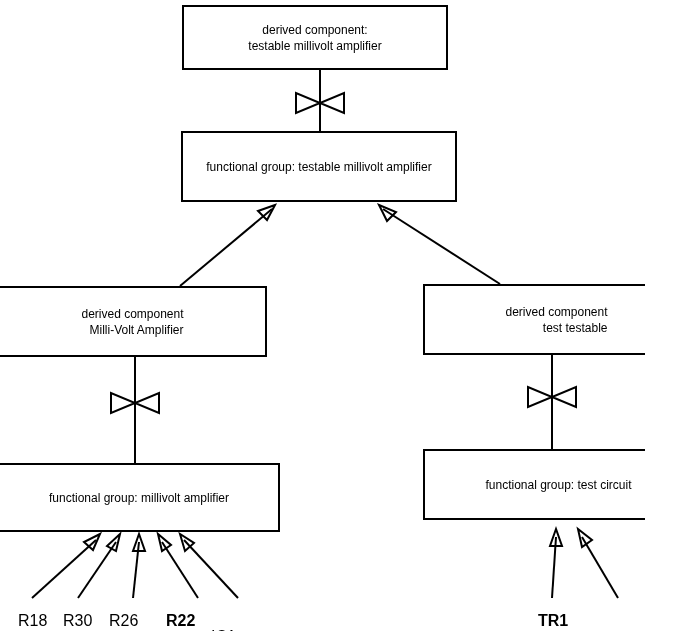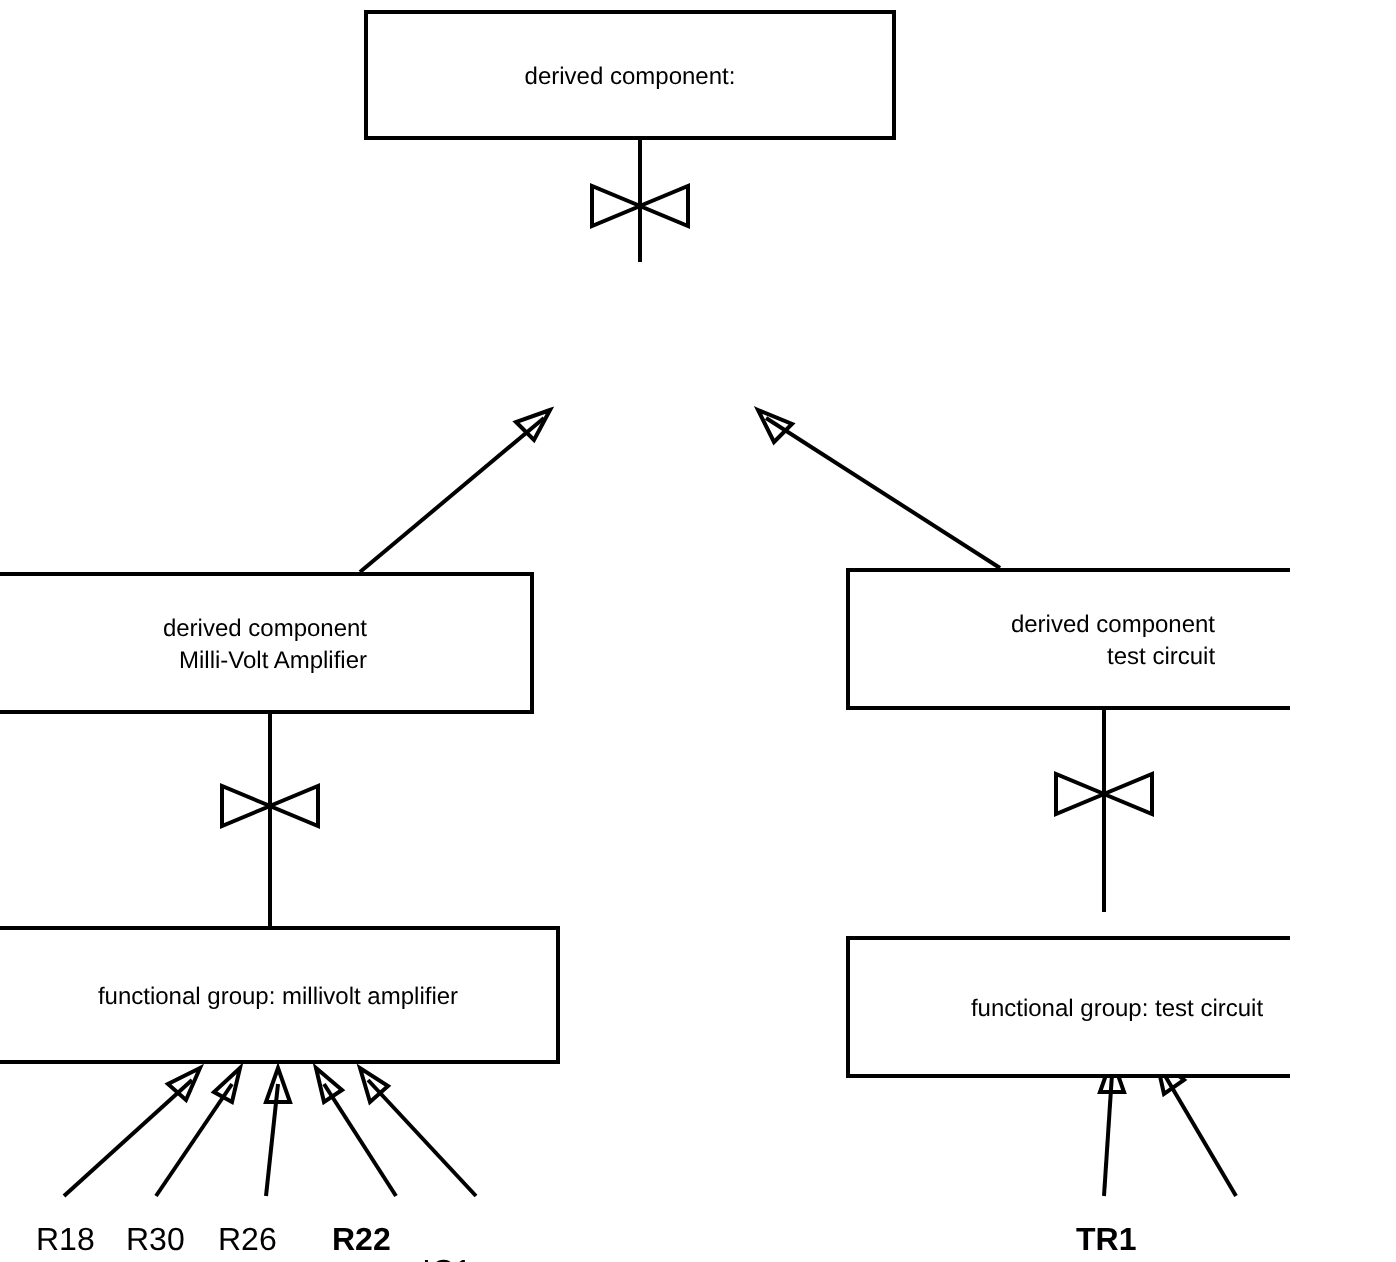--- a/index.html
+++ b/index.html
@@ -114,37 +114,40 @@
       <line x1="552" y1="598" x2="556" y2="537" stroke="#000" stroke-width="2"></line>
       <polygon points="556,529 550,546 562,546" fill="none" stroke="#000" stroke-width="2"></polygon>
     </g>
     <g>
       <line x1="618" y1="598" x2="582" y2="537" stroke="#000" stroke-width="2"></line>
       <polygon points="578,529 582,547 592,540" fill="none" stroke="#000" stroke-width="2"></polygon>
     </g>
   </svg>
 
   <div class="node-box" style="left:182px; top:5px; width:266px; height:65px;">
-    <div class="node-text centered"><span>derived component:</span><br></div>
+    <div class="node-text centered"><span>derived component:</span><br><span>testable millivolt amplifier</span></div>
   </div>
 
+  <div class="node-box" style="left:181px; top:131px; width:276px; height:71px;">
+    <div class="node-text centered">functional group: testable millivolt amplifier</div>
+  </div>
 
   <div class="node-box" style="left:-2px; top:286px; width:269px; height:71px;">
     <div class="node-text"><span>derived component</span><br><span>Milli-Volt Amplifier</span></div>
   </div>
 
   <div class="node-box" style="left:423px; top:284px; width:267px; height:71px;">
-    <div class="node-text"><span>derived component</span><br><span>test circuit</span></div>
+    <div class="node-text"><span>derived component</span><br><span>test testable</span></div>
   </div>
 
   <div class="node-box" style="left:-2px; top:463px; width:282px; height:69px;">
     <div class="node-text centered">functional group: millivolt amplifier</div>
   </div>
 
-  <div class="node-box" style="left:423px; top:468px; width:271px; height:71px;">
+  <div class="node-box" style="left:423px; top:449px; width:271px; height:71px;">
     <div class="node-text centered">functional group: test circuit</div>
   </div>
 
   <div class="pin-label" style="left:18px; top:612px;">R18</div>
   <div class="pin-label" style="left:63px; top:612px;">R30</div>
   <div class="pin-label" style="left:109px; top:612px;">R26</div>
   <div class="pin-label" style="left:166px; top:612px;font-weight:bold;">R22</div>
   <div class="pin-label" style="left:211px; top:628px;">IC1</div>
   <div class="pin-label" style="left:538px; top:612px;font-weight:bold;">TR1</div>
   <div class="pin-label" style="left:604px; top:644px;text-decoration:underline;">R36</div>

